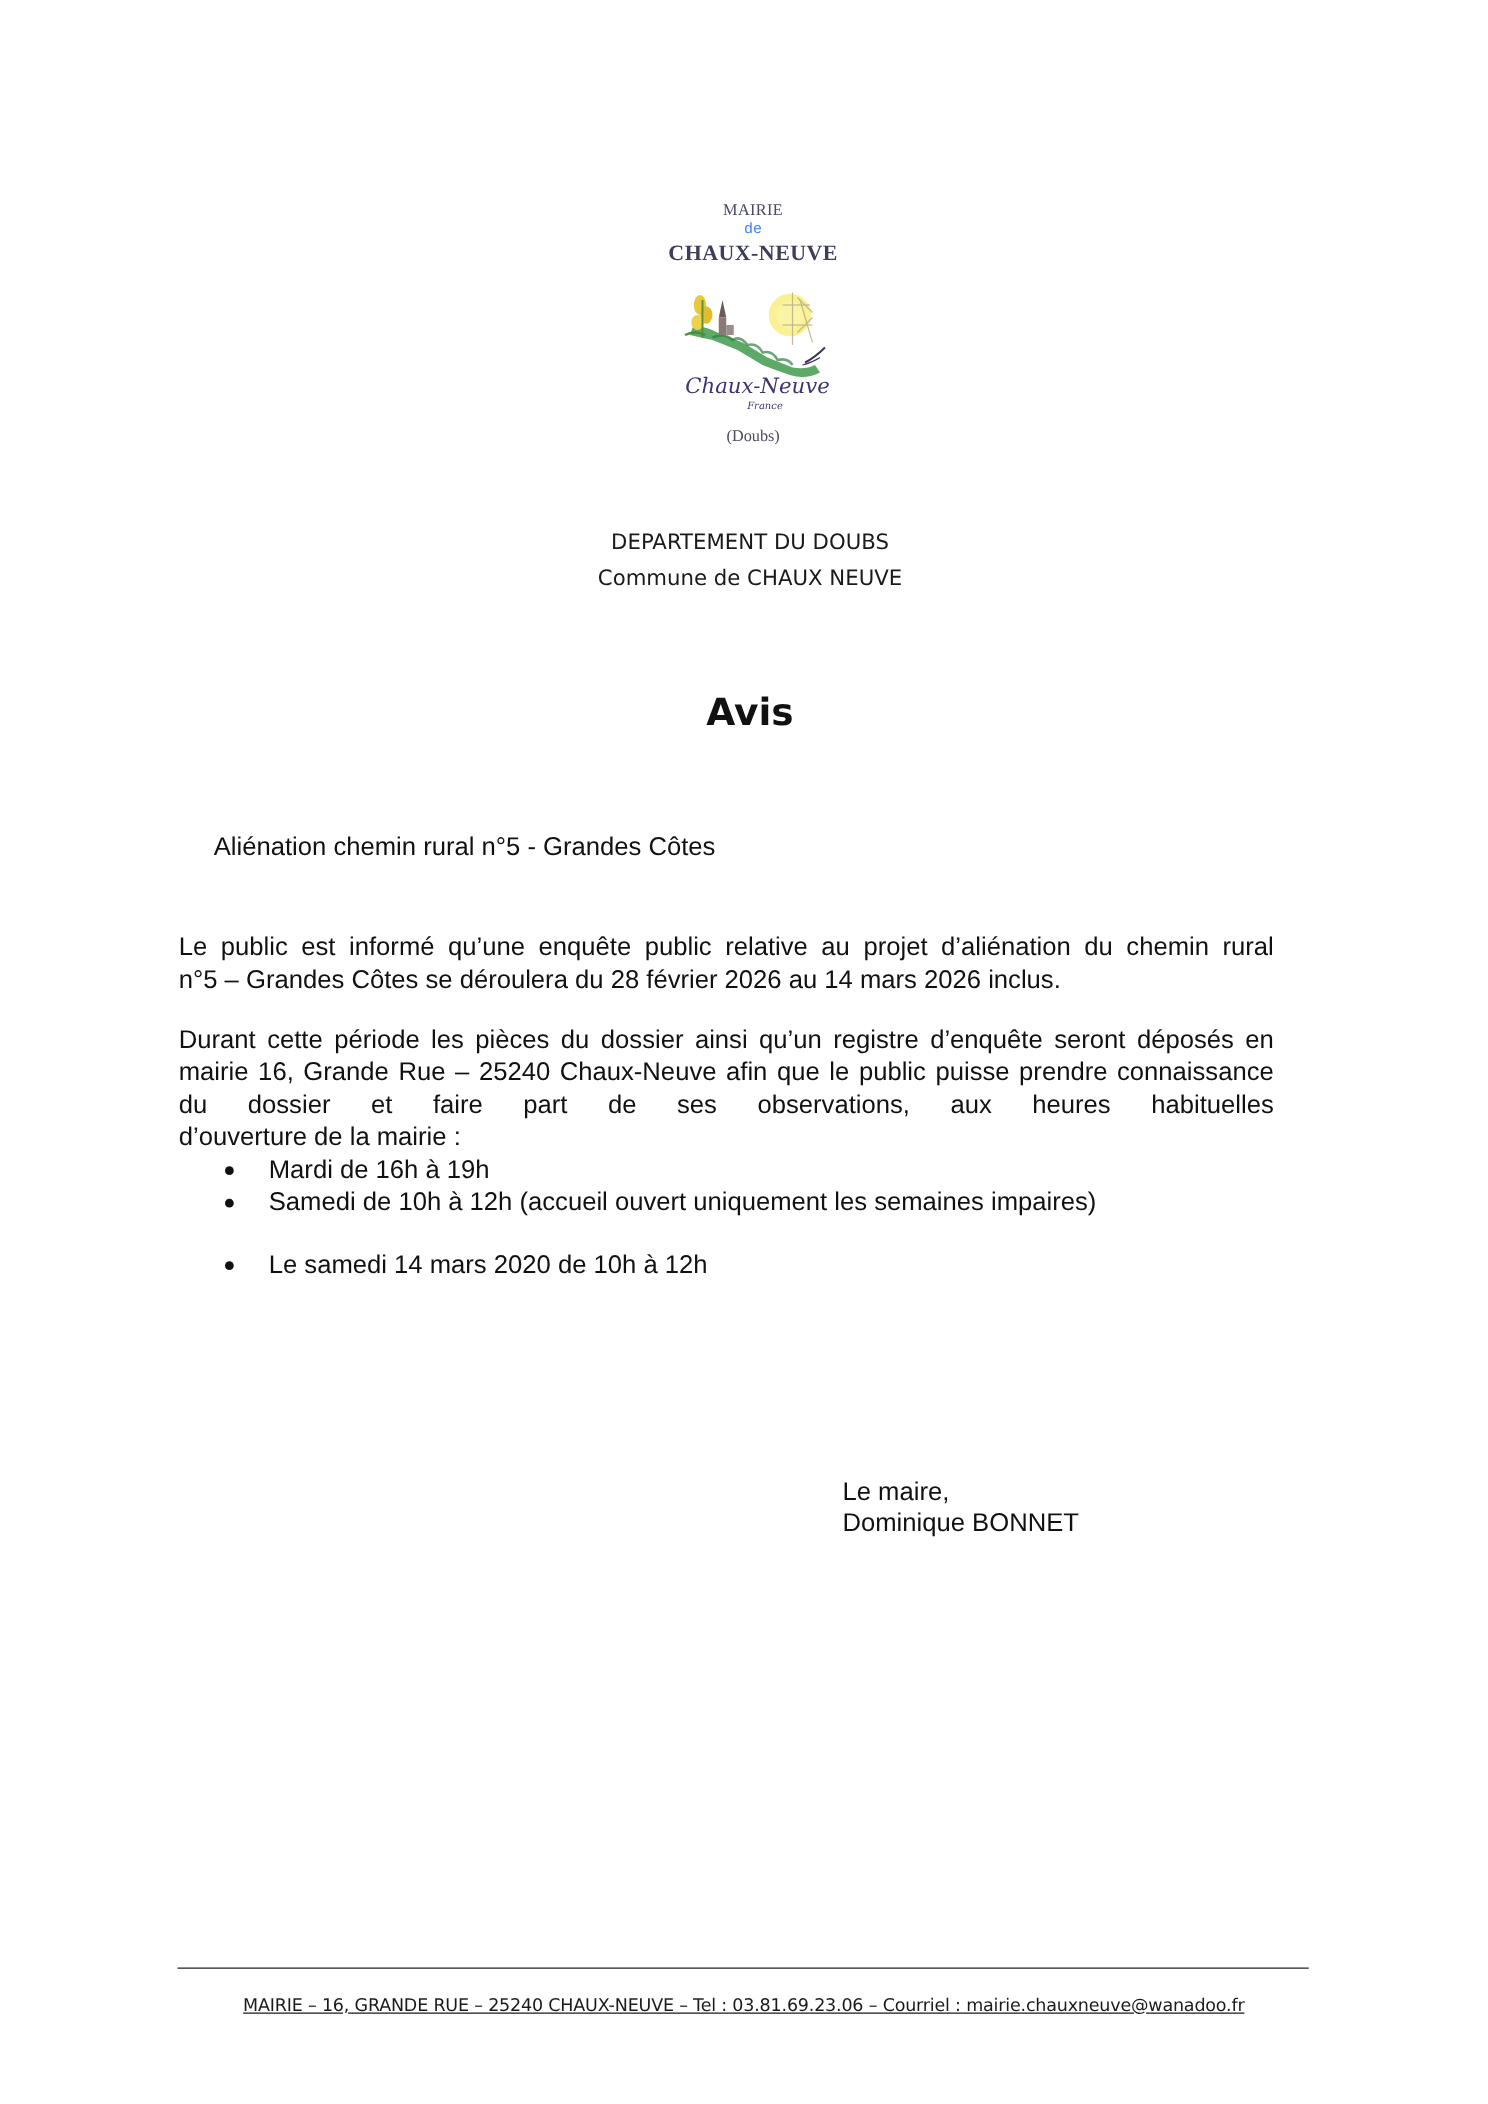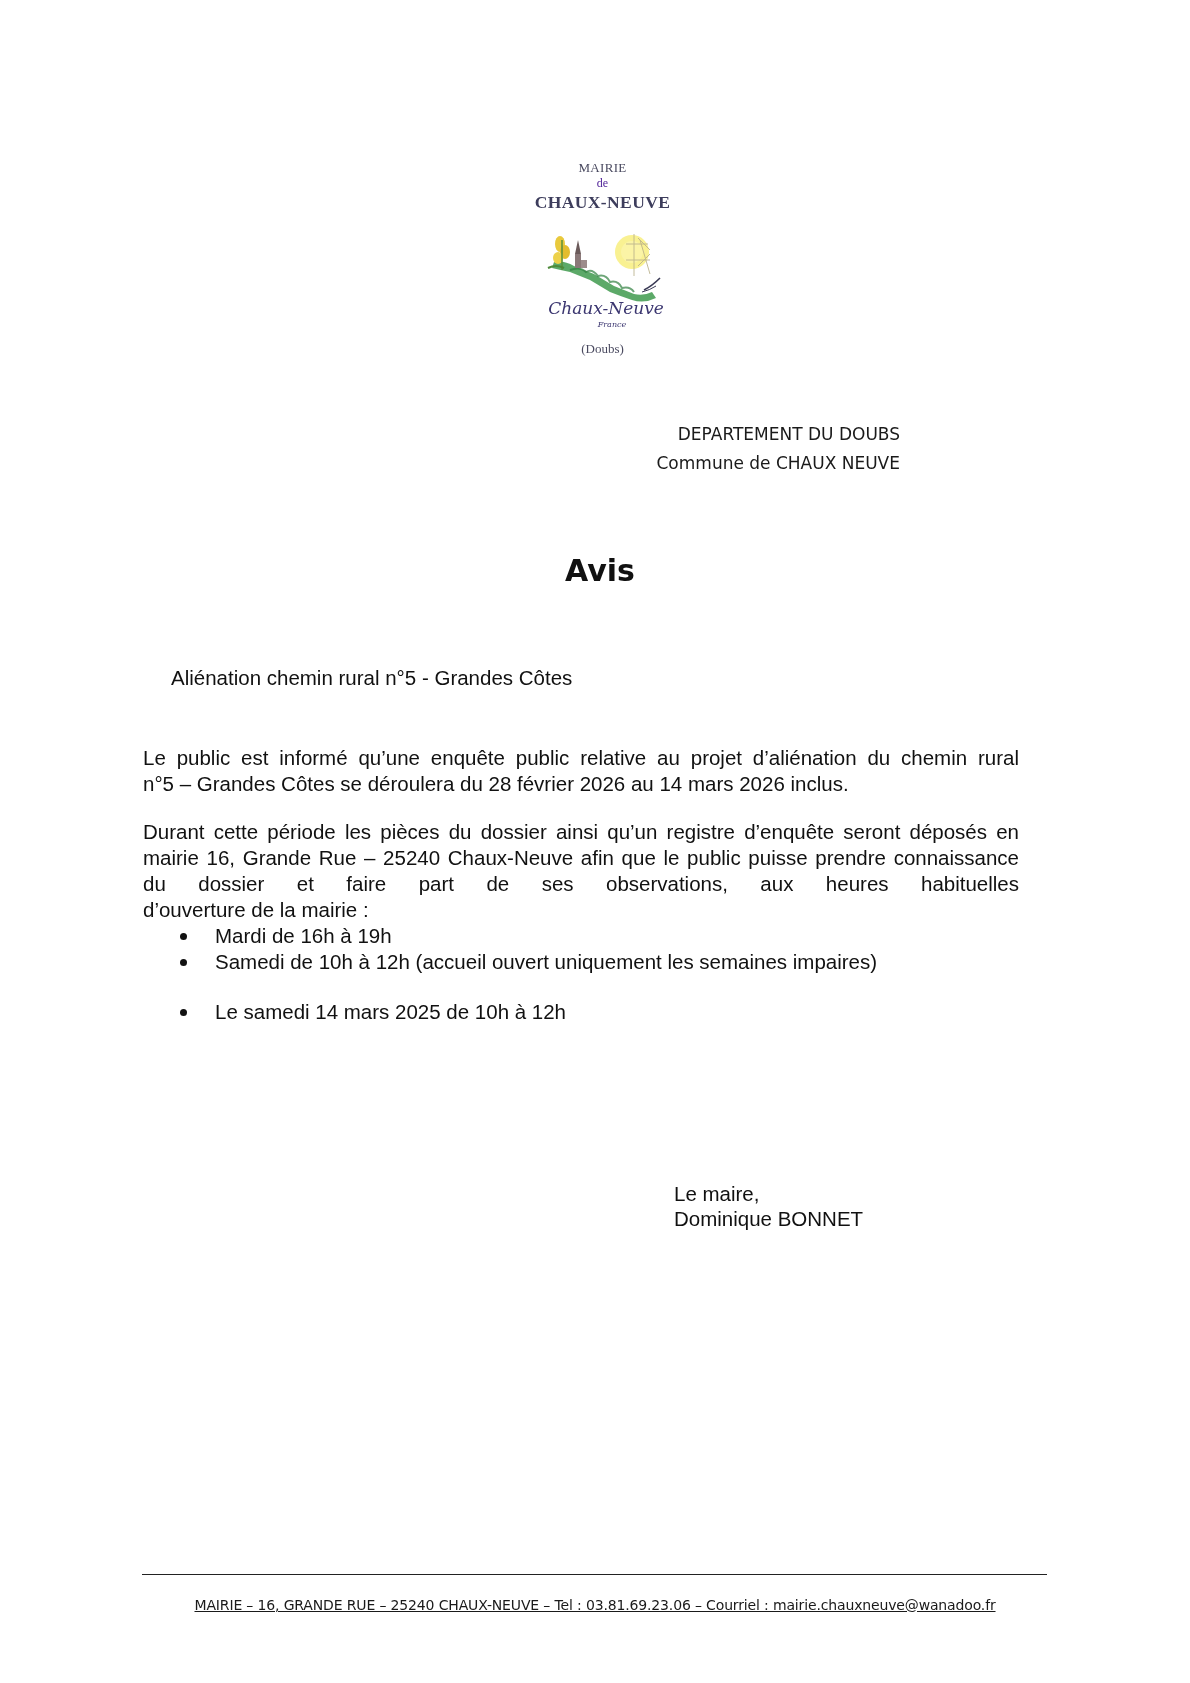--- a/index.html
+++ b/index.html
@@ -5,27 +5,27 @@
     html, body { margin: 0; padding: 0; background: #ffffff; }
     body { width: 1190px; height: 1683px; position: relative; overflow: hidden; color: #111111; }
     .abs { position: absolute; }
     .serif { font-family: "Liberation Serif", "DejaVu Serif", serif; }
     .sans { font-family: "Liberation Sans", "DejaVu Sans", sans-serif; }
     .cal { font-family: "DejaVu Sans", "Liberation Sans", sans-serif; }
 
     
     #letterhead { left: 480px; top: 160px; width: 245px; text-align: center; }
     .lh-mairie { font-size: 13px; color: #4a4a60; letter-spacing: 0.3px; line-height: 16px; }
-    .lh-de { font-size: 12px; color: #4c1d95; line-height: 15px; }
+    .lh-de { font-size: 12px; color: #3b82f6; line-height: 15px; font-family: Liberation Mono, monospace; }
     .lh-commune { font-size: 17.5px; font-weight: bold; color: #3d3d5c; letter-spacing: 0.4px; line-height: 22px; }
     #logo { left: 540px; top: 230px; width: 130px; height: 100px; }
     .lh-doubs { left: 480px; top: 341px; width: 245px; text-align: center; font-size: 13px; color: #4a4a60; }
 
     
-    #dept { left: 300px; top: 420px; width: 600px; text-align: right; font-size: 17px; line-height: 29px; color: #1a1a1a; }
+    #dept { left: 300px; top: 420px; width: 600px; text-align: center; font-size: 17px; line-height: 29px; color: #1a1a1a; }
     #title { left: 300px; top: 553px; width: 600px; text-align: center; font-size: 30px; font-weight: bold; color: #111; }
 
     
     #subtitle { left: 171px; top: 666px; font-size: 20.5px; }
     .para { left: 143px; width: 876px; font-size: 20.5px; line-height: 26px; text-align: justify; }
     .para .last { text-align-last: left; }
     #p1 { top: 745px; }
     #p2 { top: 819px; }
     #p3 { top: 999px; }
     ul.bullets { list-style: none; margin: 0; padding: 0; }
@@ -108,21 +108,21 @@
   <div style="text-align: justify; text-align-last: justify;">Durant cette période les pièces du dossier ainsi qu’un registre d’enquête seront déposés en mairie 16, Grande Rue – 25240 Chaux-Neuve afin que le public puisse prendre connaissance du dossier et faire part de ses observations, aux heures habituelles</div>
   <div class="last">d’ouverture de la mairie :</div>
   <ul class="bullets">
     <li><span class="dot"></span><span>Mardi de 16h à 19h</span></li>
     <li><span class="dot"></span><span>Samedi de 10h à 12h (accueil ouvert uniquement les semaines impaires)</span></li>
   </ul>
 </div>
 
 <div id="p3" class="abs sans para">
   <ul class="bullets">
-    <li><span class="dot"></span><span>Le samedi 14 mars 2025 de 10h à 12h</span></li>
+    <li><span class="dot"></span><span>Le samedi 14 mars 2020 de 10h à 12h</span></li>
   </ul>
 </div>
 
 <div id="signature" class="abs sans">
   <div>Le maire,</div>
   <div>Dominique BONNET</div>
 </div>
 
 <div id="footer-rule" class="abs"></div>
 <div id="footer" class="abs cal">MAIRIE – 16, GRANDE RUE – 25240 CHAUX-NEUVE – Tel : 03.81.69.23.06 – Courriel : mairie.chauxneuve@wanadoo.fr</div>

